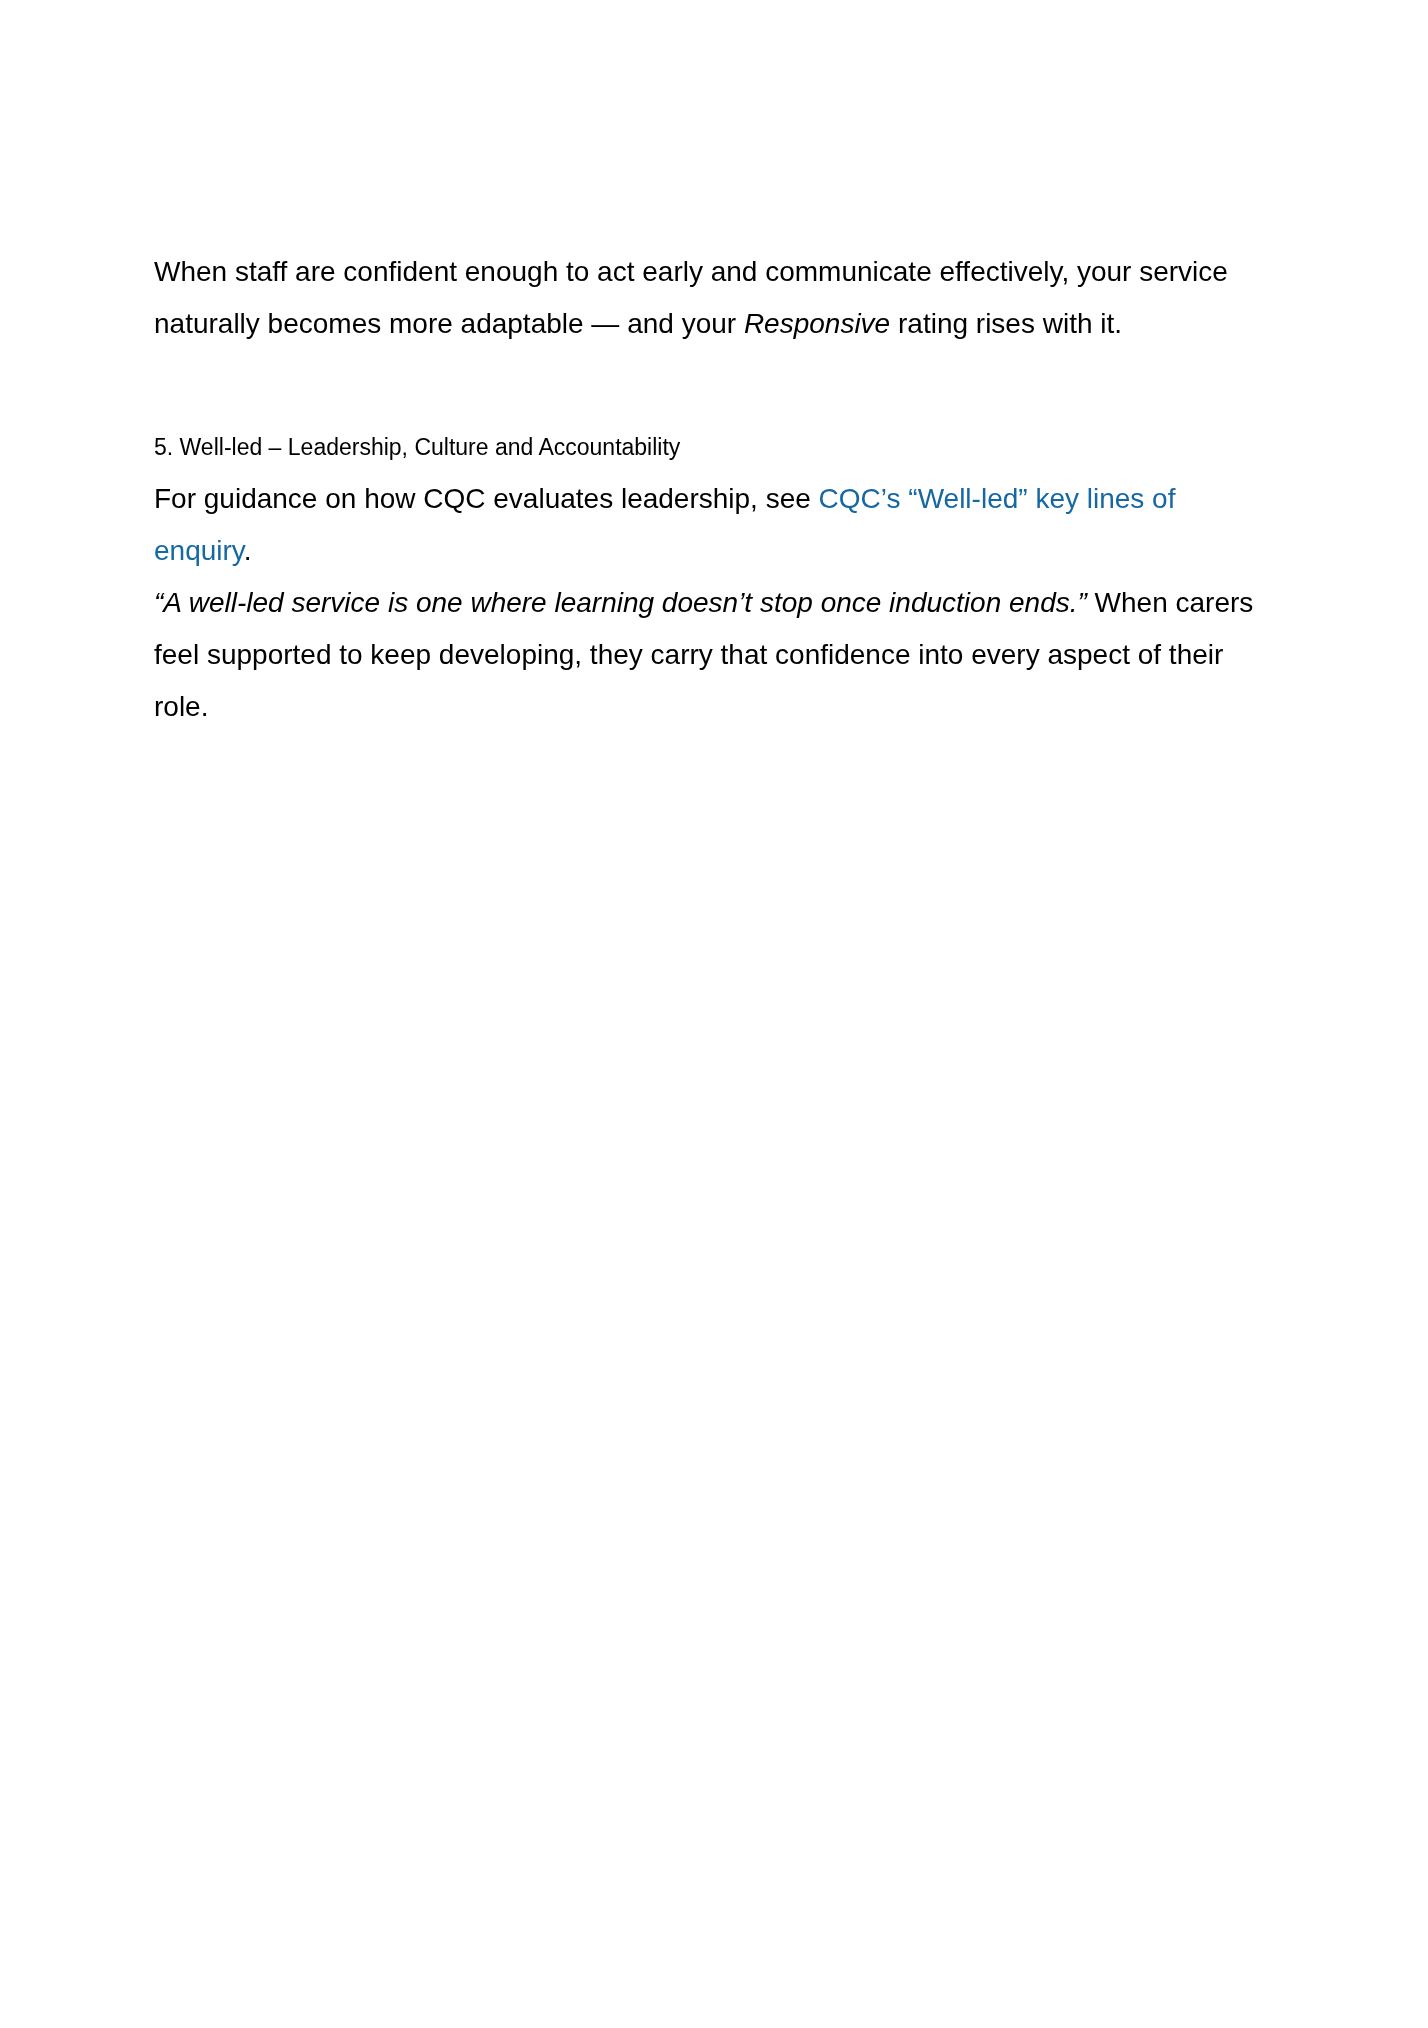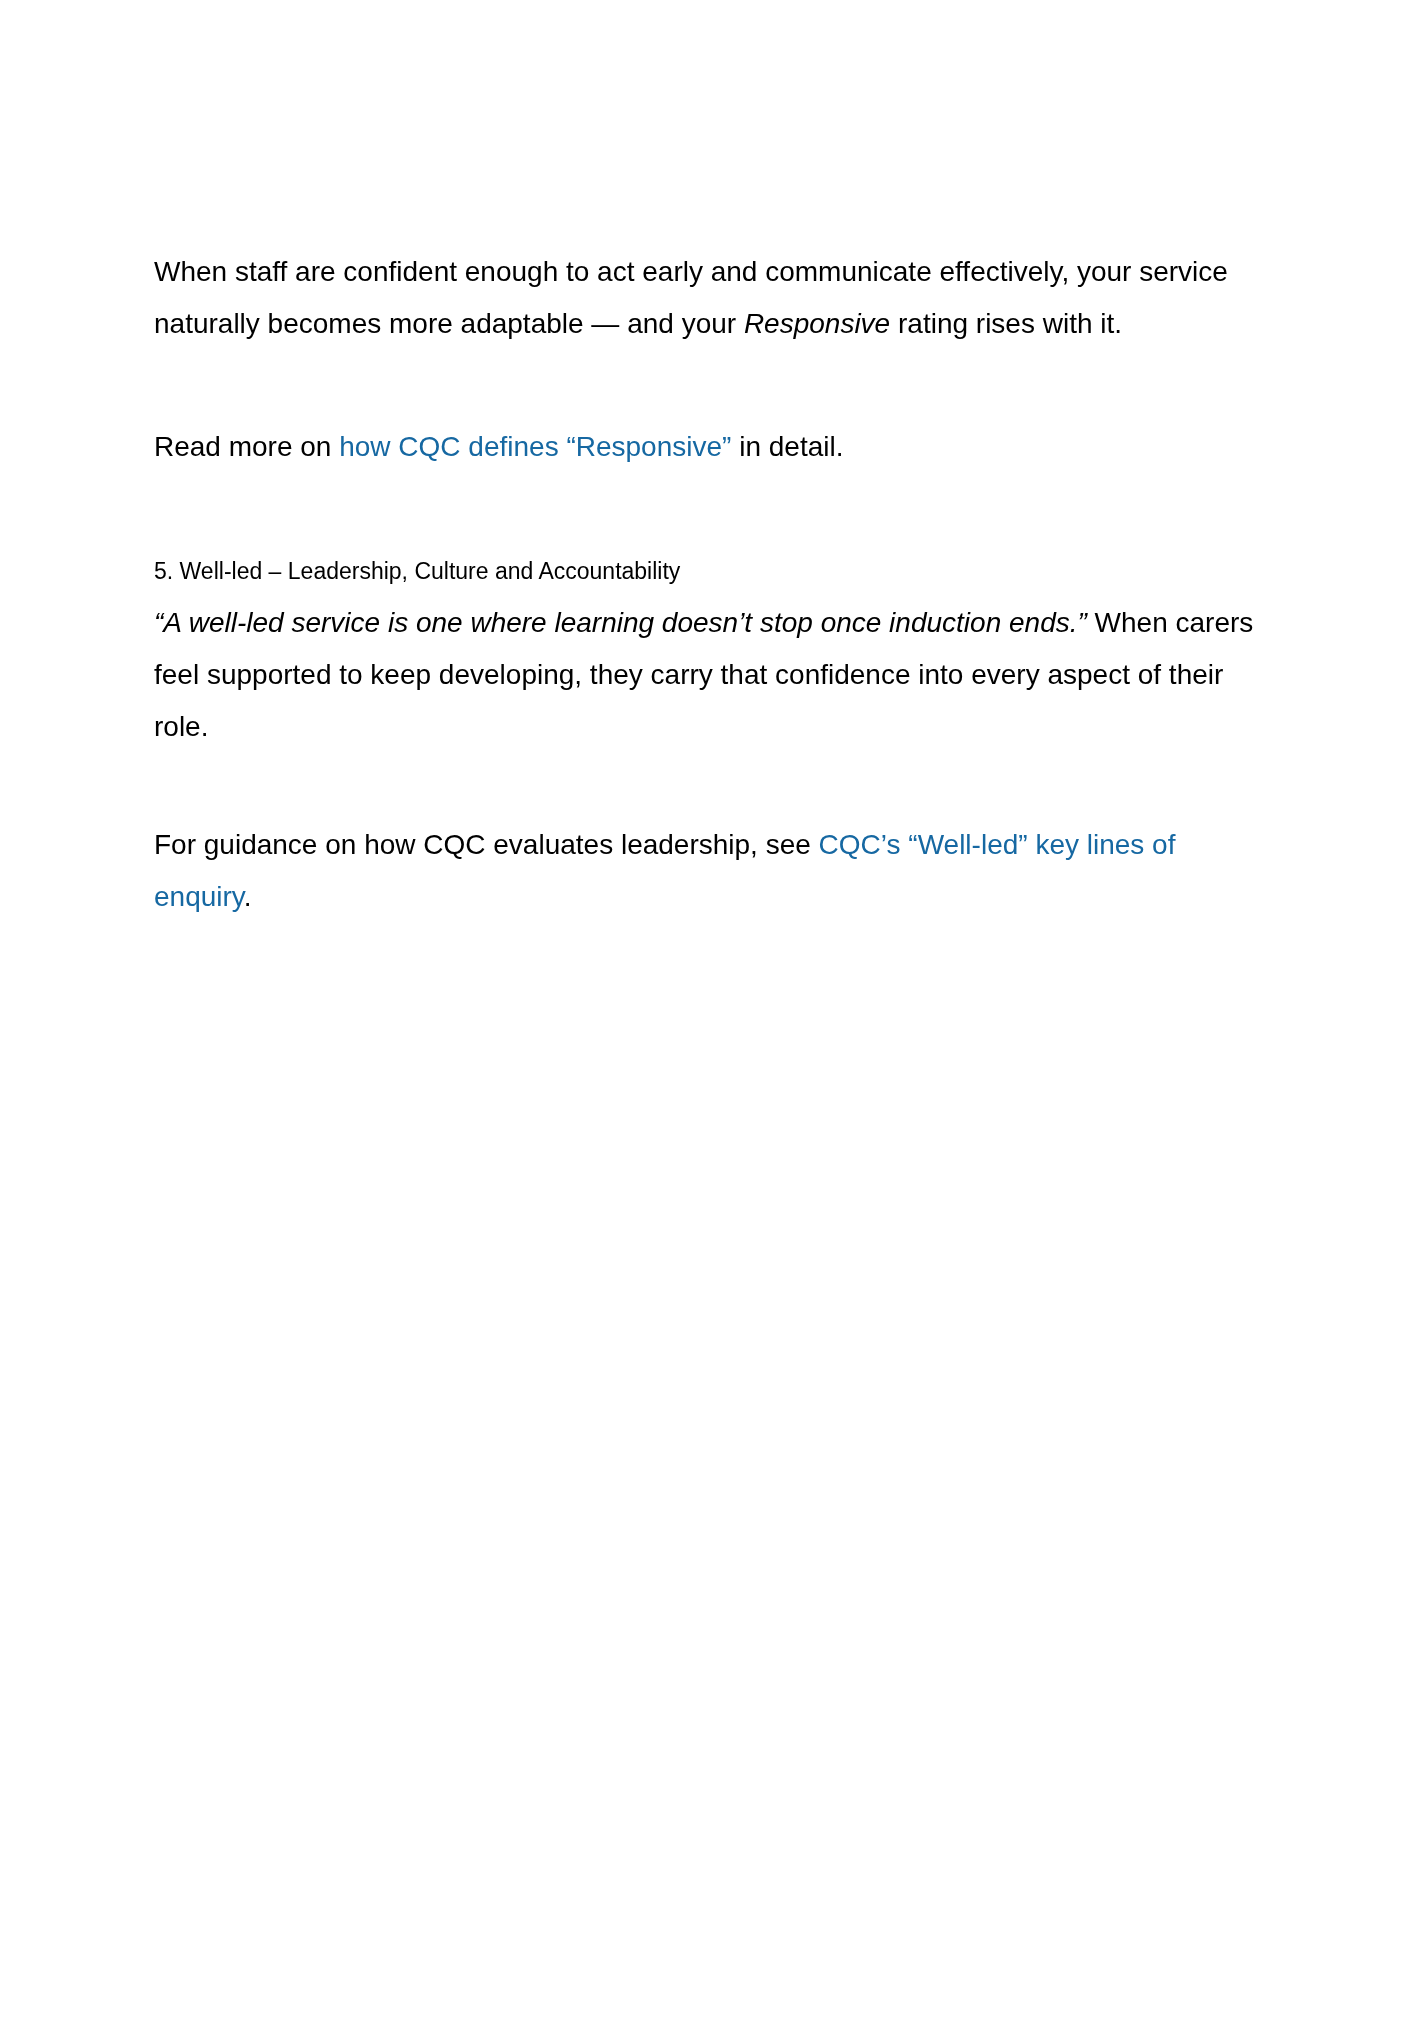--- a/index.html
+++ b/index.html
@@ -43,22 +43,21 @@
     cursor: pointer;
   }
 </style>
 </head>
 <body>
 
 <div class="page">
 
   <p class="para para-1"><span>When staff are confident enough to act early and communicate effectively, your service naturally becomes more adaptable — and your </span><span class="italic">Responsive</span><span> rating rises with it.</span></p>
 
-  <p class="para para-2"><span>Read more on </span><a class="doc-link" href="#">how CQC defines “Responsive”</a><span> in detail.</span></p>
 
   <h2 class="doc-heading">5. Well-led – Leadership, Culture and Accountability</h2>
 
 
+  <p class="para para-5"><span>For guidance on how CQC evaluates leadership, see </span><a class="doc-link" href="#">CQC’s “Well-led” key lines of enquiry</a><span>.</span></p>
+
   <p class="para para-4"><span class="italic">“A well-led service is one where learning doesn’t stop once induction ends.”</span><span> When carers feel supported to keep developing, they carry that confidence into every aspect of their role.</span></p>
-
-  <p class="para para-5"><span>For guidance on how CQC evaluates leadership, see </span><a class="doc-link" href="#">CQC’s “Well-led” key lines of enquiry</a><span>.</span></p>
 
 </div>
 
 </body></html>

